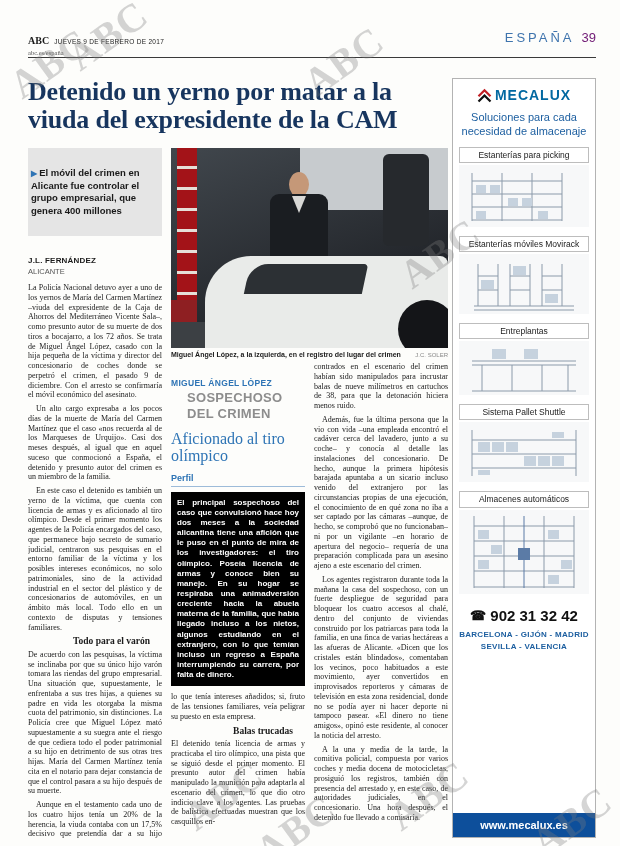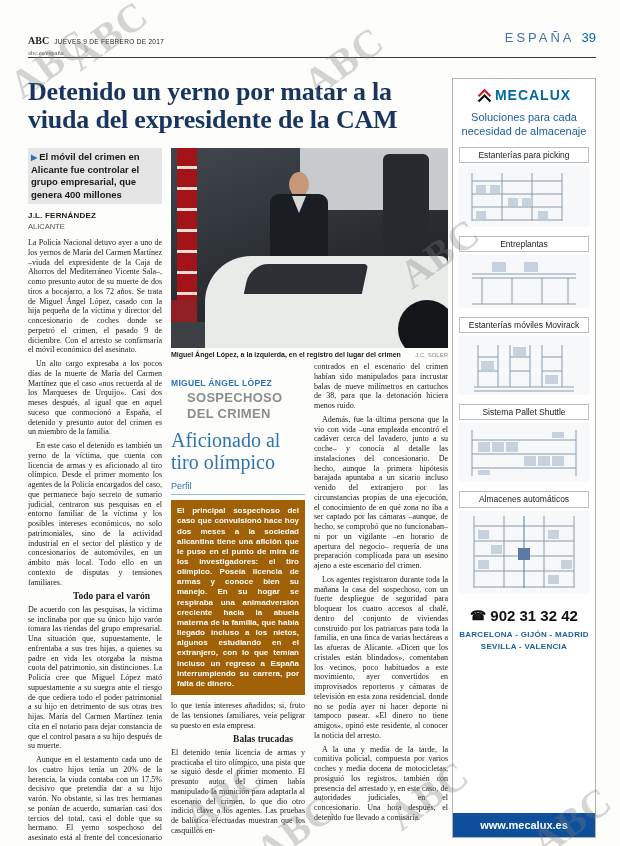--- a/index.html
+++ b/index.html
@@ -9,35 +9,35 @@
   
   .wm{position:absolute;font-family:"Liberation Serif",serif;font-weight:bold;font-size:40px;
       color:rgba(125,125,125,0.32);transform:rotate(-36deg);z-index:9;pointer-events:none;letter-spacing:1px;}
   
   .header{position:absolute;left:28px;top:30px;width:568px;display:flex;justify-content:space-between;align-items:flex-start;z-index:2;}
   .brand{font-weight:bold;font-size:10px;margin-right:5px;}
   .mdate{font-family:"Liberation Sans",sans-serif;font-size:6.5px;color:#222;letter-spacing:0.3px;}
   .site{font-size:6.5px;color:#555;margin-top:1px;}
   .mast-right{font-family:"Liberation Sans",sans-serif;display:flex;align-items:baseline;}
   .section{color:#3f74ad;font-size:13px;letter-spacing:3px;}
-  .pagenum{color:#0369a1;font-size:13px;margin-left:7px;}
+  .pagenum{color:#701a75;font-size:13px;margin-left:7px;}
   .rule{position:absolute;left:28px;top:57px;width:568px;border-top:1px solid #3a3a3a;z-index:2;}
   
   .article{position:absolute;left:28px;top:78px;width:420px;height:762px;z-index:2;}
   .headline{font-size:26px;line-height:1.07;font-weight:bold;color:#17355e;letter-spacing:-0.2px;}
   .col{position:absolute;width:134px;font-size:8px;line-height:1.22;text-align:justify;overflow:hidden;hyphens:auto;}
   .col p{margin:0 0 4px 0;}
   .col p + p{text-indent:8px;}
   .col1{left:0;top:70px;height:692px;}
   .col2{left:143px;top:300px;height:462px;}
   .col3{left:286px;top:284px;height:462px;}
   .subhead{font-weight:bold;font-size:9.5px;margin:3px 12px 2px;text-align:right;text-indent:0;font-family:Liberation Serif, serif;}
   
   .lede{font-family:"Liberation Sans",sans-serif;font-weight:bold;font-size:9.5px;line-height:1.32;
-        background:#e5e5e5;padding:3px 3px;text-align:left;margin-bottom:7px;}
+        background:#e5e5e5;padding:19px 3px;text-align:left;margin-bottom:20px;}
   .tri{color:#2e74b5;font-size:8px;margin-right:2px;}
   .byline{font-family:"Liberation Sans",sans-serif;text-align:left;margin-bottom:7px;}
   .by-author{font-weight:bold;font-size:8px;letter-spacing:0.2px;}
   .by-loc{font-size:7.5px;color:#555;margin-top:1px;}
   
   .photo-wrap{position:absolute;left:143px;top:70px;width:277px;}
   .photo{position:relative;width:277px;height:200px;background:linear-gradient(160deg,#41474d,#22252a 70%);overflow:hidden;}
   .ph-light{position:absolute;right:0;top:0;width:148px;height:62px;background:#c7cbce;}
   .ph-red{position:absolute;left:6px;top:0;width:20px;height:152px;
           background:repeating-linear-gradient(180deg,#a31318 0 18px,#e6ded7 18px 21px);}
@@ -52,24 +52,24 @@
   .ph-head2{position:absolute;right:-8px;bottom:-10px;width:58px;height:58px;border-radius:50%;background:#141518;}
   .ph-taillight{position:absolute;left:0;bottom:26px;width:26px;height:22px;background:#8e1f22;}
   .ph-floor{position:absolute;left:0;bottom:0;width:38px;height:26px;background:#3c4044;}
   .photo-caption{display:flex;justify-content:space-between;align-items:baseline;font-family:"Liberation Sans",sans-serif;margin-top:3px;}
   .cap-text{font-weight:bold;font-size:7px;}
   .cap-credit{font-size:6px;color:#888;margin-left:4px;white-space:nowrap;}
   
   .profile{font-family:"Liberation Sans",sans-serif;text-align:left;margin-bottom:6px;}
   .profile-name{color:#2e74b5;font-weight:bold;font-size:8.5px;letter-spacing:0.3px;}
   .profile-role{color:#8d8d8d;font-weight:bold;font-size:13px;letter-spacing:0.3px;margin:2px 16px 8px;}
-  .profile-title{font-family:"Liberation Serif",serif;color:#2e74b5;font-size:20px;line-height:1.08;margin-bottom:8px;}
-  .profile-kicker{color:#2e74b5;font-weight:normal;font-size:9px;padding-bottom:2px;border-bottom:1px solid #9dbbd9;
+  .profile-title{font-family:"Liberation Serif",serif;color:#2e74b5;font-size:16px;line-height:1.08;margin-bottom:8px;}
+  .profile-kicker{color:#2e74b5;font-weight:bold;font-size:9px;padding-bottom:2px;border-bottom:1px solid #9dbbd9;
                   display:block;margin-bottom:5px;}
-  .profile-box{background:#a16207;color:#fff;font-weight:bold;font-size:8px;line-height:1.27;
+  .profile-box{background:#000000;color:#fff;font-weight:bold;font-size:8px;line-height:1.27;
                padding:6px 6px;text-align:justify;}
   
   .ad{position:absolute;left:452px;top:78px;width:144px;height:760px;border:1px solid #b3b3b3;background:#fff;
       font-family:"Liberation Sans",sans-serif;display:flex;flex-direction:column;align-items:center;
       padding:8px 6px 0;z-index:2;}
   .ad-logo{display:flex;align-items:center;gap:3px;margin-bottom:7px;}
   .logo-text{font-weight:bold;font-size:14px;letter-spacing:1px;color:#0369a1;}
   .ad-tagline{color:#1d5fa0;font-size:11px;line-height:1.3;text-align:center;margin-bottom:8px;}
   .ad-product{width:100%;margin-bottom:5px;text-align:center;}
   .ad-product-label{border:1px solid #bdbdbd;font-size:8.5px;line-height:1.2;padding:2px 1px;color:#222;}
@@ -191,45 +191,45 @@
             <rect x="26" y="20" width="10" height="8"></rect>
           <rect x="44" y="33" width="10" height="8"></rect>
             <rect x="58" y="33" width="10" height="8"></rect>
           <rect x="74" y="46" width="10" height="8"></rect>
             <rect x="12" y="46" width="10" height="8"></rect>
         </g>
       </svg>
     </div>
 
     <div class="ad-product">
-      <div class="ad-product-label">Entreplantas</div>
-      <svg class="ad-illus" viewBox="0 0 120 54" height="54">
-        <g stroke="#8b9aaa" stroke-width="1" fill="none">
-          <path d="M8 20 H112 M8 24 H112 M8 50 H112"></path>
-          <path d="M18 24 V50 M48 24 V50 M78 24 V50 M104 24 V50"></path>
-        </g>
-        <g fill="#c6d2de">
-          <rect x="28" y="8" width="14" height="10"></rect>
-            <rect x="60" y="8" width="14" height="10"></rect>
-        </g>
-      </svg>
-    </div>
-
-    <div class="ad-product">
       <div class="ad-product-label">Estanterías móviles Movirack</div>
       <svg class="ad-illus" viewBox="0 0 120 60" height="60">
         <g stroke="#8b9aaa" stroke-width="1" fill="none">
           <path d="M10 52 H110 M10 56 H110"></path>
           <path d="M14 52 V10 M34 52 V10 M46 52 V10 M66 52 V10 M78 52 V10 M98 52 V10"></path>
           <path d="M14 22 H34 M14 36 H34 M46 22 H66 M46 36 H66 M78 22 H98 M78 36 H98"></path>
         </g>
         <g fill="#c6d2de">
           <rect x="17" y="26" width="13" height="9"></rect>
             <rect x="49" y="12" width="13" height="9"></rect>
           <rect x="81" y="40" width="13" height="9"></rect>
+        </g>
+      </svg>
+    </div>
+
+    <div class="ad-product">
+      <div class="ad-product-label">Entreplantas</div>
+      <svg class="ad-illus" viewBox="0 0 120 54" height="54">
+        <g stroke="#8b9aaa" stroke-width="1" fill="none">
+          <path d="M8 20 H112 M8 24 H112 M8 50 H112"></path>
+          <path d="M18 24 V50 M48 24 V50 M78 24 V50 M104 24 V50"></path>
+        </g>
+        <g fill="#c6d2de">
+          <rect x="28" y="8" width="14" height="10"></rect>
+            <rect x="60" y="8" width="14" height="10"></rect>
         </g>
       </svg>
     </div>
 
     <div class="ad-product">
       <div class="ad-product-label">Sistema Pallet Shuttle</div>
       <svg class="ad-illus" viewBox="0 0 120 60" height="60">
         <g stroke="#8b9aaa" stroke-width="1" fill="none">
           <path d="M8 54 V8 M112 54 V8"></path>
           <path d="M8 18 H112 M8 32 H112 M8 46 H112"></path>

